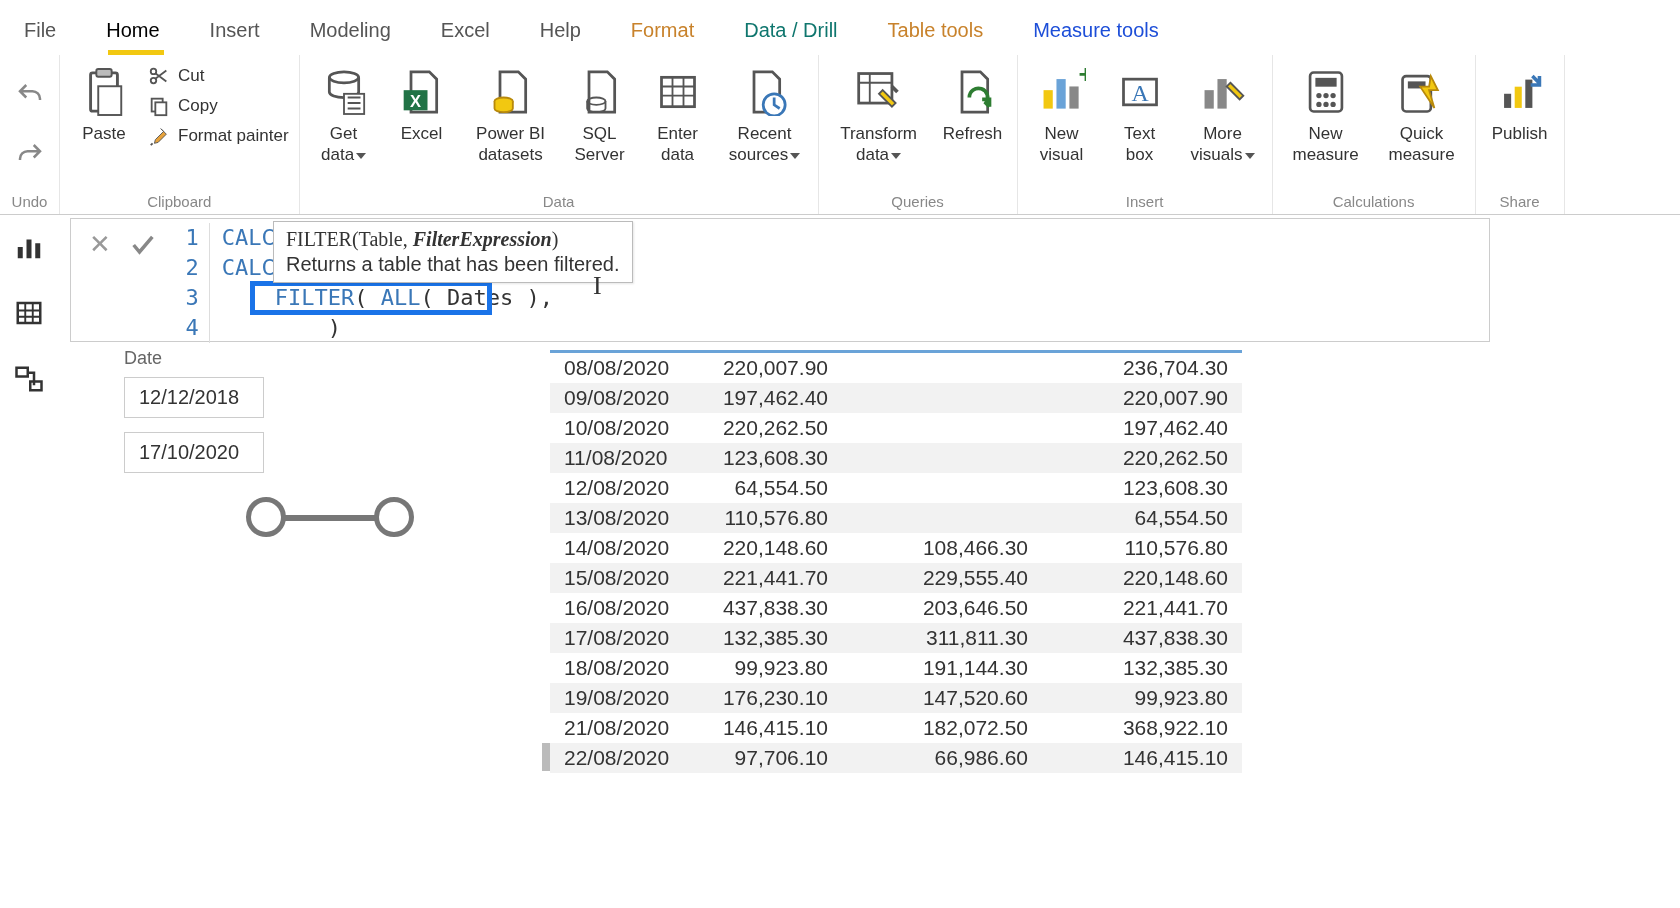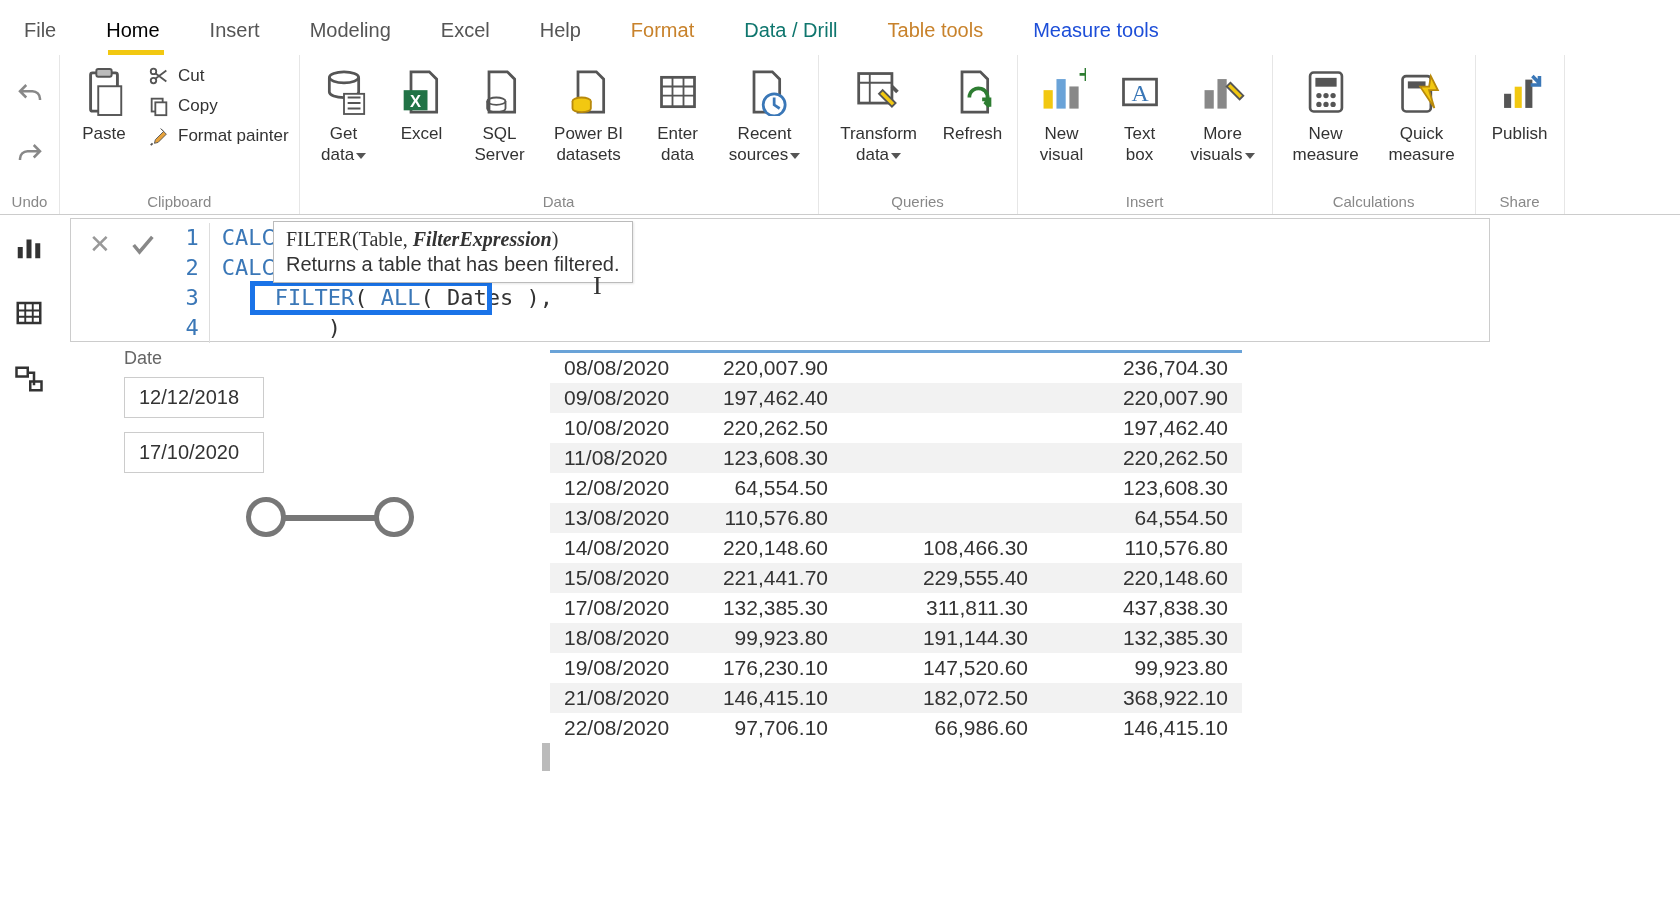--- a/index.html
+++ b/index.html
@@ -177,39 +177,39 @@
       <div class="big-btn">
         <div class="icon-wrap">
             <svg width="44" height="48" viewBox="0 0 24 26">
               <path d="M6 2h10l4 4v18H6z" fill="none" stroke="#555" stroke-width="1.5"></path>
               <rect x="2" y="12" width="13" height="11" fill="#217346"></rect>
               <text x="8.5" y="21" text-anchor="middle" fill="#fff" font-size="9" font-weight="bold">X</text>
             </svg>
           </div>
         <div class="label">Excel</div>
       </div>
+      <div class="big-btn" style="width:90px">
+        <div class="icon-wrap">
+            <svg width="44" height="48" viewBox="0 0 24 26">
+              <path d="M6 2h10l4 4v18H6z" fill="none" stroke="#555" stroke-width="1.5"></path>
+              <ellipse cx="8" cy="18" rx="5" ry="2" fill="#f2c811" stroke="#b8890b"></ellipse>
+              <path d="M3 18v4c0 1.1 2.2 2 5 2s5-.9 5-2v-4" fill="#f2c811" stroke="#b8890b"></path>
+            </svg>
+          </div>
+        <div class="label">Power BI<br>datasets</div>
+      </div>
       <div class="big-btn">
         <div class="icon-wrap">
             <svg width="44" height="48" viewBox="0 0 24 26">
               <path d="M6 2h10l4 4v18H6z" fill="none" stroke="#555" stroke-width="1.5"></path>
               <ellipse cx="10" cy="18" rx="5" ry="2" fill="none" stroke="#555"></ellipse>
               <path d="M5 18v4c0 1.1 2.2 2 5 2s5-.9 5-2v-4" fill="none" stroke="#555"></path>
             </svg>
           </div>
         <div class="label">SQL<br>Server</div>
-      </div>
-      <div class="big-btn" style="width:90px">
-        <div class="icon-wrap">
-            <svg width="44" height="48" viewBox="0 0 24 26">
-              <path d="M6 2h10l4 4v18H6z" fill="none" stroke="#555" stroke-width="1.5"></path>
-              <ellipse cx="8" cy="18" rx="5" ry="2" fill="#f2c811" stroke="#b8890b"></ellipse>
-              <path d="M3 18v4c0 1.1 2.2 2 5 2s5-.9 5-2v-4" fill="#f2c811" stroke="#b8890b"></path>
-            </svg>
-          </div>
-        <div class="label">Power BI<br>datasets</div>
       </div>
       <div class="big-btn">
         <div class="icon-wrap">
             <svg width="44" height="48" viewBox="0 0 24 24">
               <rect x="3" y="4" width="18" height="16" fill="none" stroke="#555" stroke-width="1.5"></rect>
               <path d="M3 9h18M3 14h18M9 4v16M15 4v16" stroke="#555"></path>
             </svg>
           </div>
         <div class="label">Enter<br>data</div>
       </div>
@@ -456,20 +456,26 @@
             <td class="col-val2">108,466.30</td>
             <td class="col-val3">110,576.80</td>
           </tr>
           <tr>
             <td class="col-date">15/08/2020</td>
             <td class="col-val1">221,441.70</td>
             <td class="col-val2">229,555.40</td>
             <td class="col-val3">220,148.60</td>
           </tr>
           <tr>
+            <td class="col-date">16/08/2020</td>
+            <td class="col-val1">437,838.30</td>
+            <td class="col-val2">203,646.50</td>
+            <td class="col-val3">221,441.70</td>
+          </tr>
+          <tr>
             <td class="col-date">17/08/2020</td>
             <td class="col-val1">132,385.30</td>
             <td class="col-val2">311,811.30</td>
             <td class="col-val3">437,838.30</td>
           </tr>
           <tr>
             <td class="col-date">18/08/2020</td>
             <td class="col-val1">99,923.80</td>
             <td class="col-val2">191,144.30</td>
             <td class="col-val3">132,385.30</td>

